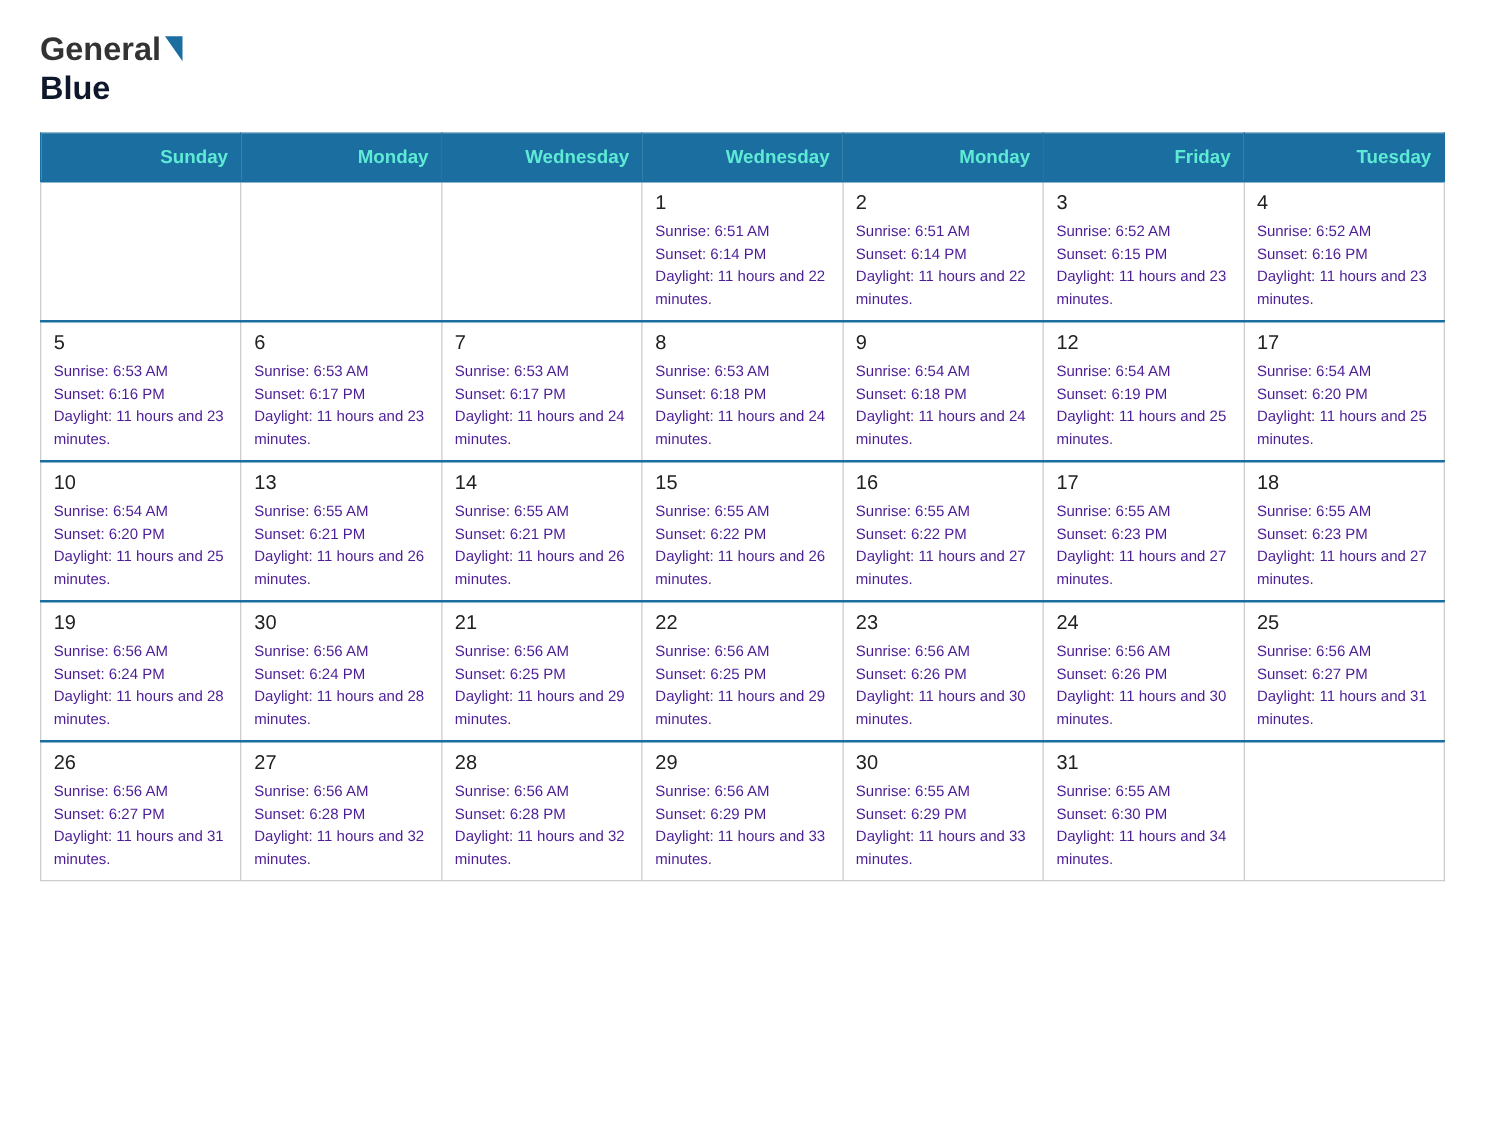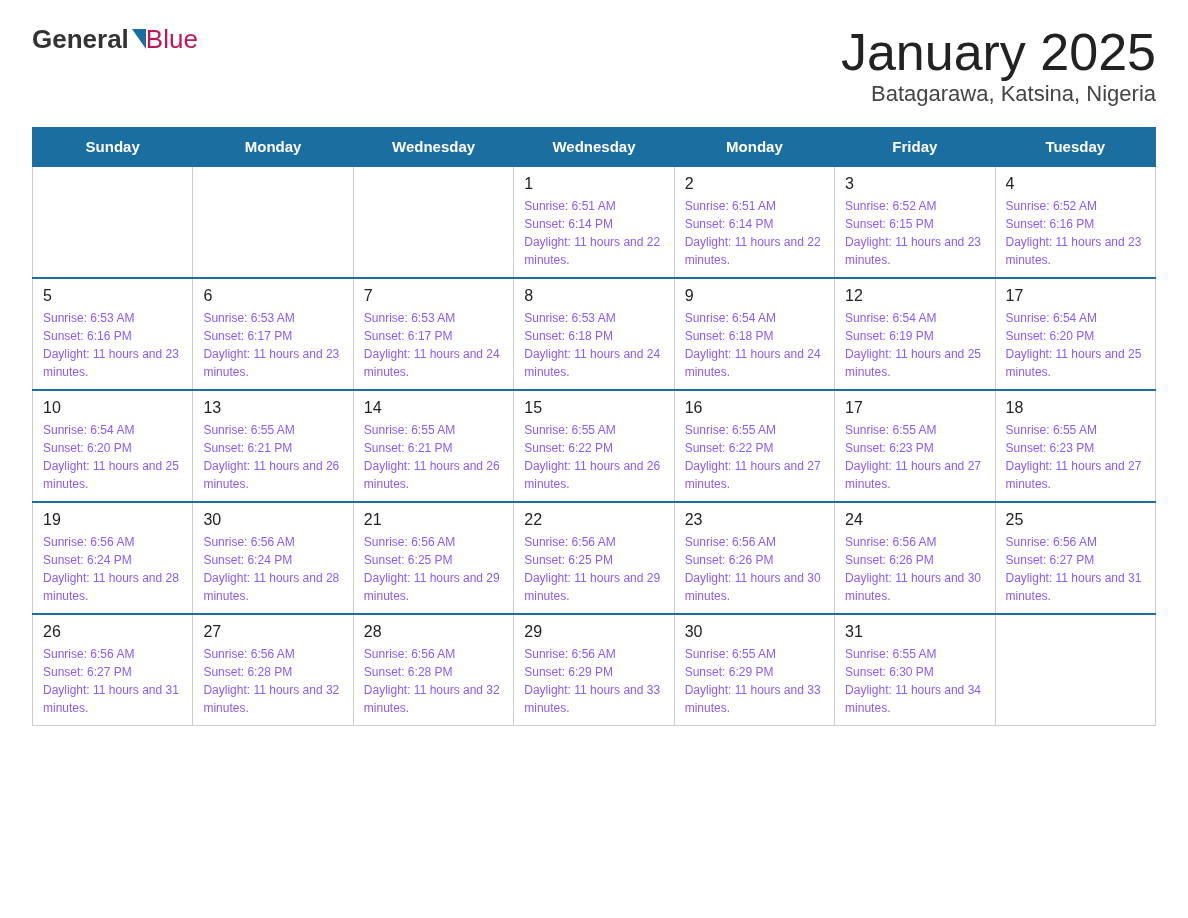--- a/index.html
+++ b/index.html
@@ -11,42 +11,43 @@
       min-height: 918px;
     }
     .header {
       display: flex;
       justify-content: space-between;
       align-items: flex-start;
       margin-bottom: 20px;
     }
     .logo {
       display: flex;
+      flex-direction: column;
       align-items: flex-start;
     }
     .logo-general {
       font-size: 26px;
       font-weight: bold;
       color: #333;
       display: flex;
       align-items: center;
     }
     .logo-triangle {
       width: 0;
       height: 0;
       border-left: 14px solid transparent;
       border-right: 0px solid transparent;
       border-top: 20px solid #1a6ea0;
       margin-left: 3px;
       margin-bottom: 2px;
     }
     .logo-blue {
       font-size: 26px;
-      font-weight: normal;
-      color: #be185d;
+      font-weight: bold;
+      color: #0f172a;
       text-align: right;
     }
     .title-block {
       text-align: right;
     }
     .title-block h1 {
       font-size: 52px;
       font-weight: 400;
       color: #222;
       line-height: 1.1;
@@ -57,25 +58,25 @@
       color: #444;
     }
     table {
       width: 100%;
       border-collapse: collapse;
     }
     thead tr {
       background-color: #1a6ea0;
     }
     thead th {
-      color: #ffffff;
+      color: #5eead4;
       font-size: 15px;
       font-weight: 600;
       padding: 10px 10px;
-      text-align: center;
+      text-align: right;
       border: 1px solid #1a6ea0;
     }
     tbody td {
       vertical-align: top;
       border: 1px solid #ccc;
       padding: 8px 10px;
       font-size: 12.5px;
       color: #222;
       width: 14.28%;
       min-height: 100px;
@@ -84,41 +85,37 @@
       border-top: 2px solid #1a6ea0;
     }
     .day-num {
       font-size: 16px;
       color: #222;
       margin-bottom: 4px;
       display: block;
     }
     .day-info {
       font-size: 12px;
-      color: #8b5cf6;
+      color: #4c1d95;
       line-height: 1.5;
     }
     .empty-cell {
       background: #fff;
     }
   </style>
 </head>
 <body>
 
 <div class="header">
   <div class="logo">
     <div class="logo-general">
       <span>General</span>
       <div class="logo-triangle"></div>
     </div>
     <div class="logo-blue">Blue</div>
-  </div>
-  <div class="title-block">
-    <h1>January 2025</h1>
-    <h2>Batagarawa, Katsina, Nigeria</h2>
   </div>
 </div>
 
 <table>
   <thead>
     <tr>
     <th>Sunday</th>
         <th>Monday</th>
         <th>Wednesday</th>
         <th>Wednesday</th>

